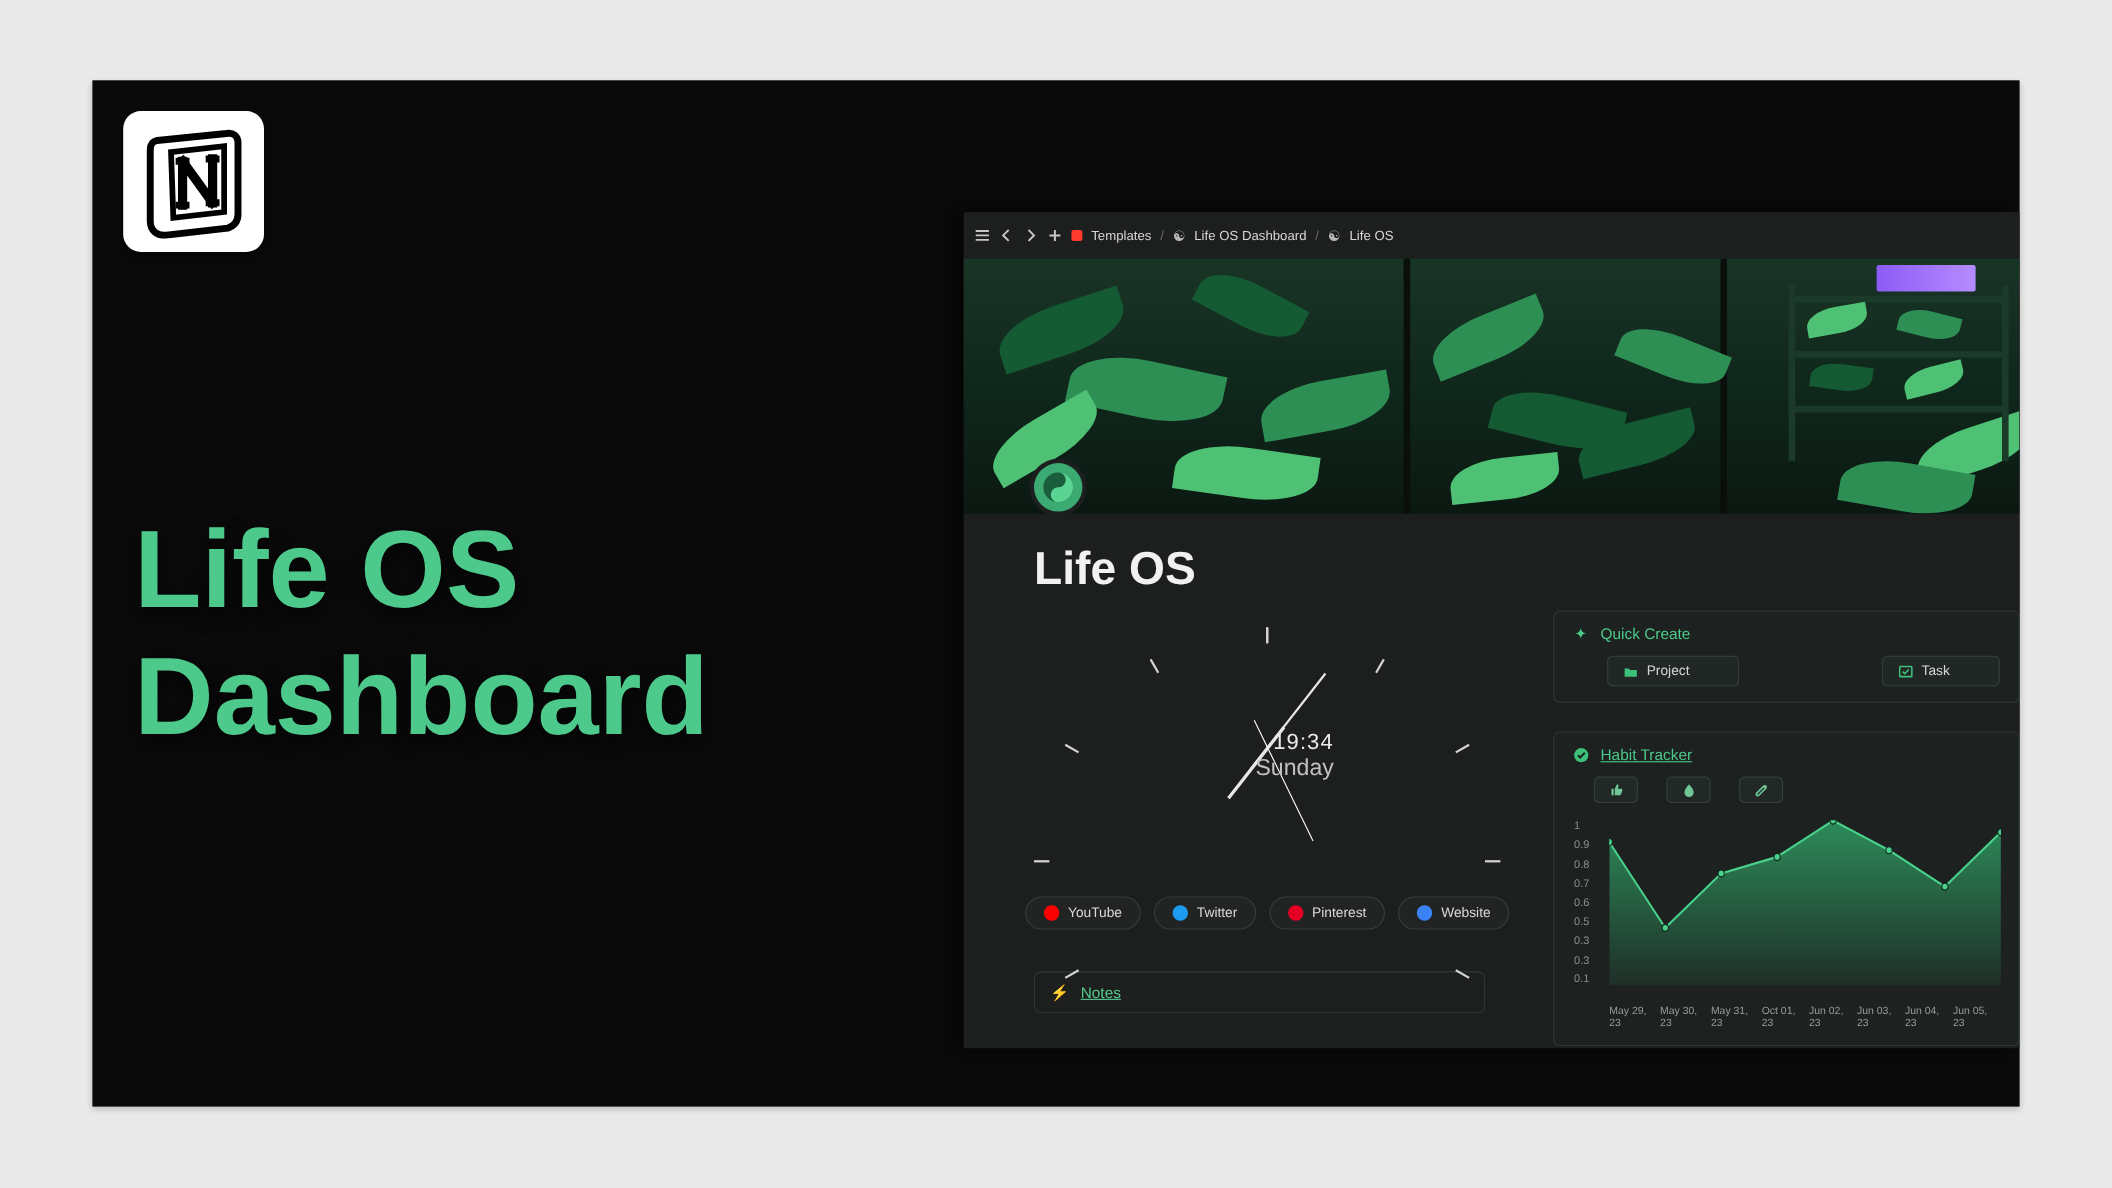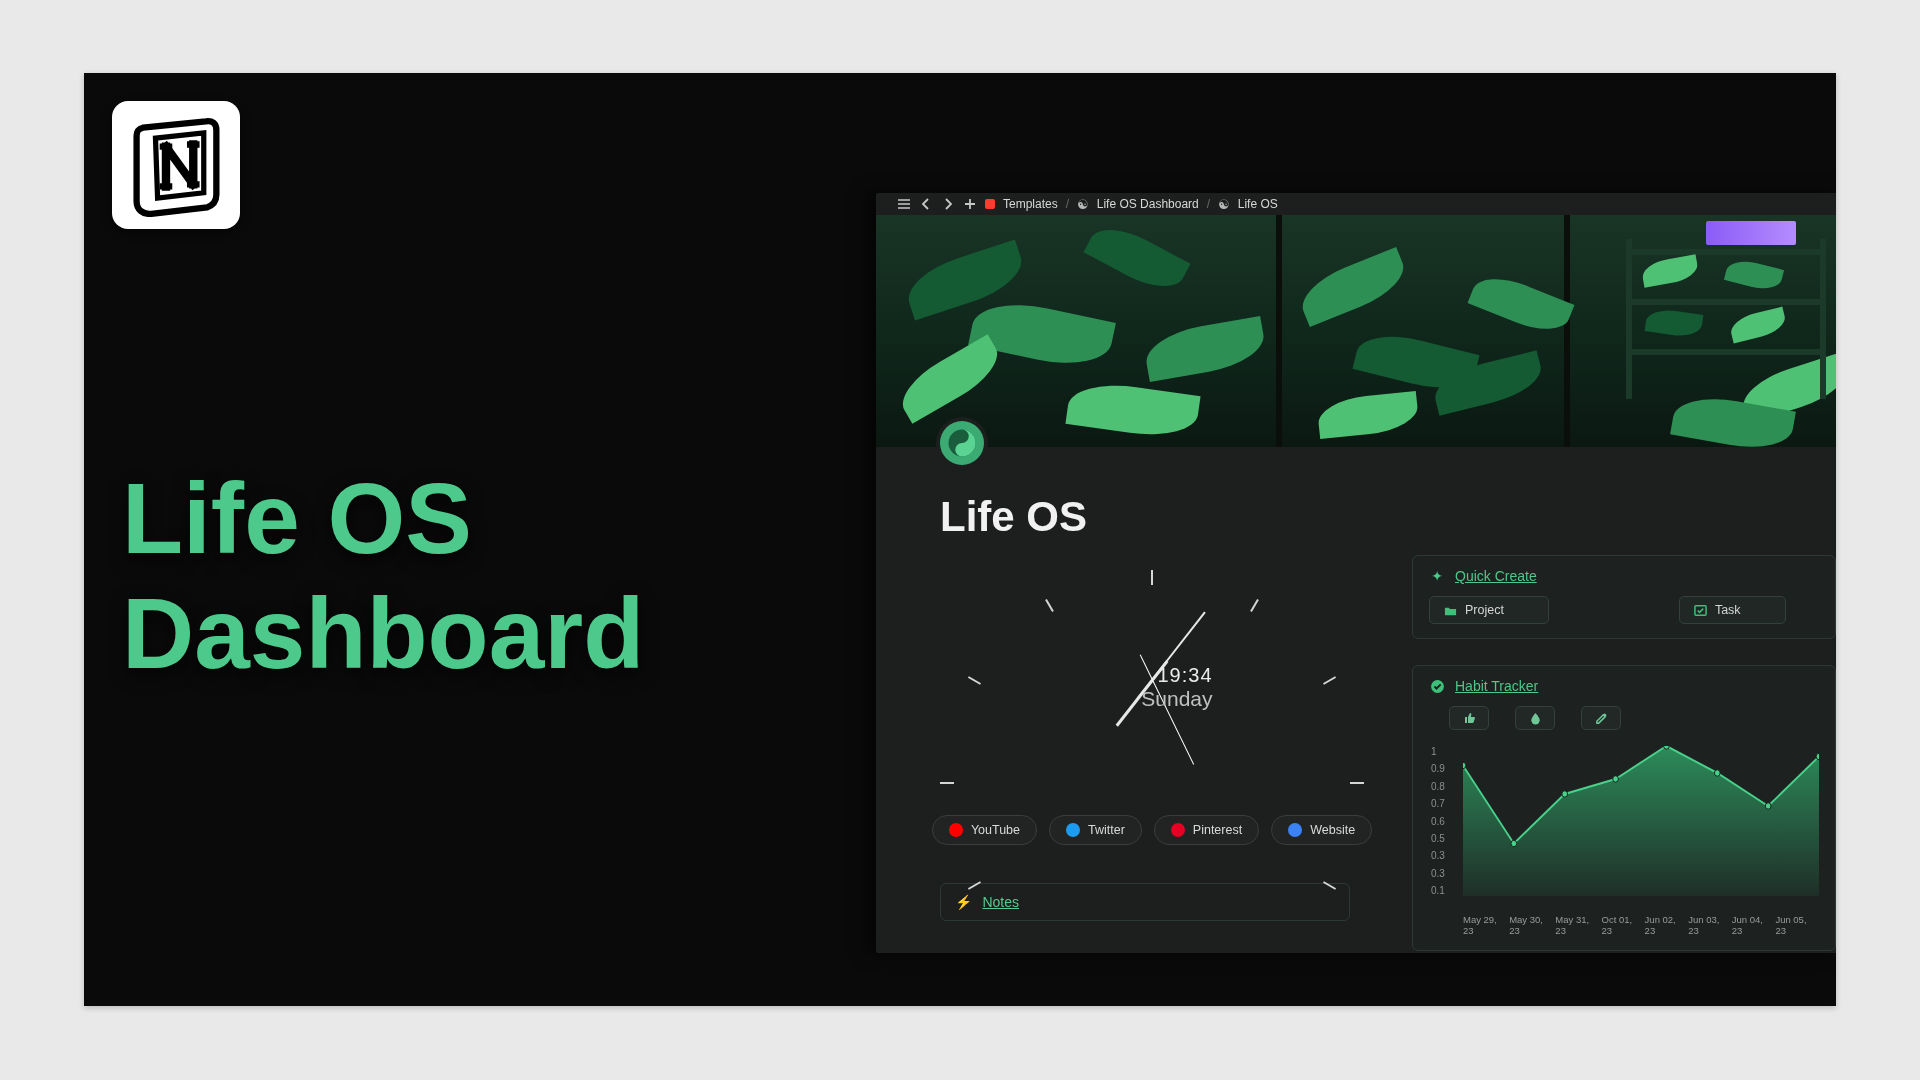--- a/index.html
+++ b/index.html
@@ -11,21 +11,21 @@
   .notion-logo svg { width:82%; height:82%; }
   
   .headline { position:absolute; left:38px; top:388px; font-size:100px; font-weight:800; line-height:1.15; color:#4dc98c; text-shadow:0 6px 18px rgba(0,0,0,.7); }
   
   .source-pill { position:absolute; left:28px; bottom:28px; height:68px; border-radius:16px; background:#fff; display:flex; align-items:center; gap:16px; padding:0 28px 0 18px; box-shadow:0 4px 10px rgba(0,0,0,.5); }
   .source-pill .avatar { width:36px; height:44px; display:flex; align-items:center; justify-content:center; }
   .source-pill .label { font-size:26px; font-weight:700; color:#111; }
   
   .preview { position:absolute; right:0; top:120px; width:960px; height:760px; background:#1d1f1f; border-radius:2px 0 0 2px; overflow:hidden; box-shadow:-8px 0 18px rgba(0,0,0,.6); color:#cfcfcf; }
   
-  .crumb-row { height:22px; background:#1d1f1f; display:flex; align-items:center; padding:0 10px; gap:8px; font-size:12px; color:#b6b6b6;margin-left:11px; }
+  .crumb-row { height:42px; background:#1d1f1f; display:flex; align-items:center; padding:0 10px; gap:8px; font-size:12px; color:#b6b6b6; }
   .crumb-row .icn { width:14px; height:14px; display:inline-flex; align-items:center; justify-content:center; }
   .crumb-row .dot-red { width:10px;height:10px;border-radius:2px;background:#ff3b30; }
   .crumb-row .sep { color:#696969; }
   .crumb-row .emoji { font-size:13px; }
   .crumb-row a { color:#d7d7d7; text-decoration:none; }
   
   .banner { height:232px; width:100%; position:relative; overflow:hidden; background:linear-gradient(180deg,#132218 0%,#0e1a13 100%); }
   .banner .pane { position:absolute; top:0; bottom:0; background:linear-gradient(180deg,#193526 0%,#0f261b 55%,#0b1812 100%); }
   .banner .pane.p1 { left:0; width:42%; }
   .banner .pane.p2 { left:42%; width:30%; }
@@ -60,21 +60,21 @@
   .chip .ci { width:14px;height:14px;border-radius:50%; display:inline-block; }
   .notes-box { margin-top:38px; border:1px solid #2d3a31; border-radius:6px; padding:10px 14px; display:flex; align-items:center; gap:10px; width:410px; }
   .notes-box .bolt { color:#40c47b; font-size:14px; }
   .notes-box .lbl { color:#57c98d; font-size:14px; text-decoration:underline; }
   
   .rightcol { position:absolute; left:536px; top:362px; right:0; }
   .panel { border:1px solid #2d3a31; border-radius:6px; padding:12px 16px 14px; margin-bottom:26px; background:#1d2221; }
   .panel-h { display:flex; align-items:center; gap:10px; font-size:14px; color:#4cc888; margin-bottom:12px; }
   .panel-h .hic { width:16px;height:16px; display:inline-flex; align-items:center; justify-content:center; color:#4cc888; }
   .qc-row { display:flex; gap:20px; overflow:hidden; }
-  .qc-chip { display:flex; align-items:center; gap:8px; height:28px; padding:0 44px 0 14px; border:1px solid #33413a; border-radius:5px; font-size:12.5px; color:#d5d5d5; background:#212725; white-space:nowrap; }
+  .qc-chip { display:flex; align-items:center; gap:8px; height:28px; padding:0 44px 0 14px; border:1px solid #33413a; border-radius:5px; font-size:12.5px; color:#d5d5d5; background:#212725; white-space:nowrap;margin-left:32px; }
   .qc-chip .ic { width:13px;height:13px; display:inline-block; }
   
   .chart { height:230px; position:relative; }
   .chart .tabs { display:flex; gap:26px; margin:4px 0 10px 20px; }
   .chart .tabs .tab { width:40px;height:24px;border-radius:5px;border:1px solid #33413a; background:#222826; display:flex;align-items:center;justify-content:center; color:#79c79e; font-size:13px; }
   .chart svg.area { position:absolute; left:34px; right:0; top:40px; bottom:22px; width:calc(100% - 34px); height:150px; }
   .chart .yaxis { position:absolute; left:2px; top:40px; height:150px; display:flex; flex-direction:column; justify-content:space-between; font-size:10px; color:#8d8d8d; }
   .chart .xaxis { position:absolute; left:34px; right:0; bottom:0; display:flex; justify-content:space-between; font-size:9.5px; color:#9a9a9a; }
 </style>
 </head>
@@ -223,21 +223,21 @@
         <span class="bolt">⚡</span>
         <span class="lbl">Notes</span>
       </div>
     </div>
 
     <div class="rightcol">
 
       <div class="panel">
         <div class="panel-h">
           <span class="hic">✦</span>
-          <span style="text-decoration:underline">Quick Create</span>
+          <span style="">Quick Create</span>
         </div>
         <div class="qc-row">
           <div class="qc-chip">
             <span class="ic"><svg width="13" height="13" viewBox="0 0 14 14">
                   <path d="M1 4h4l1.5 1.5H13v6.5H1z" fill="#3cc07a"></path>
                 </svg></span>
             <span>Project</span>
           </div>
           <div class="qc-chip" style="margin-left:110px">
             <span class="ic"><svg width="13" height="13" viewBox="0 0 14 14">

